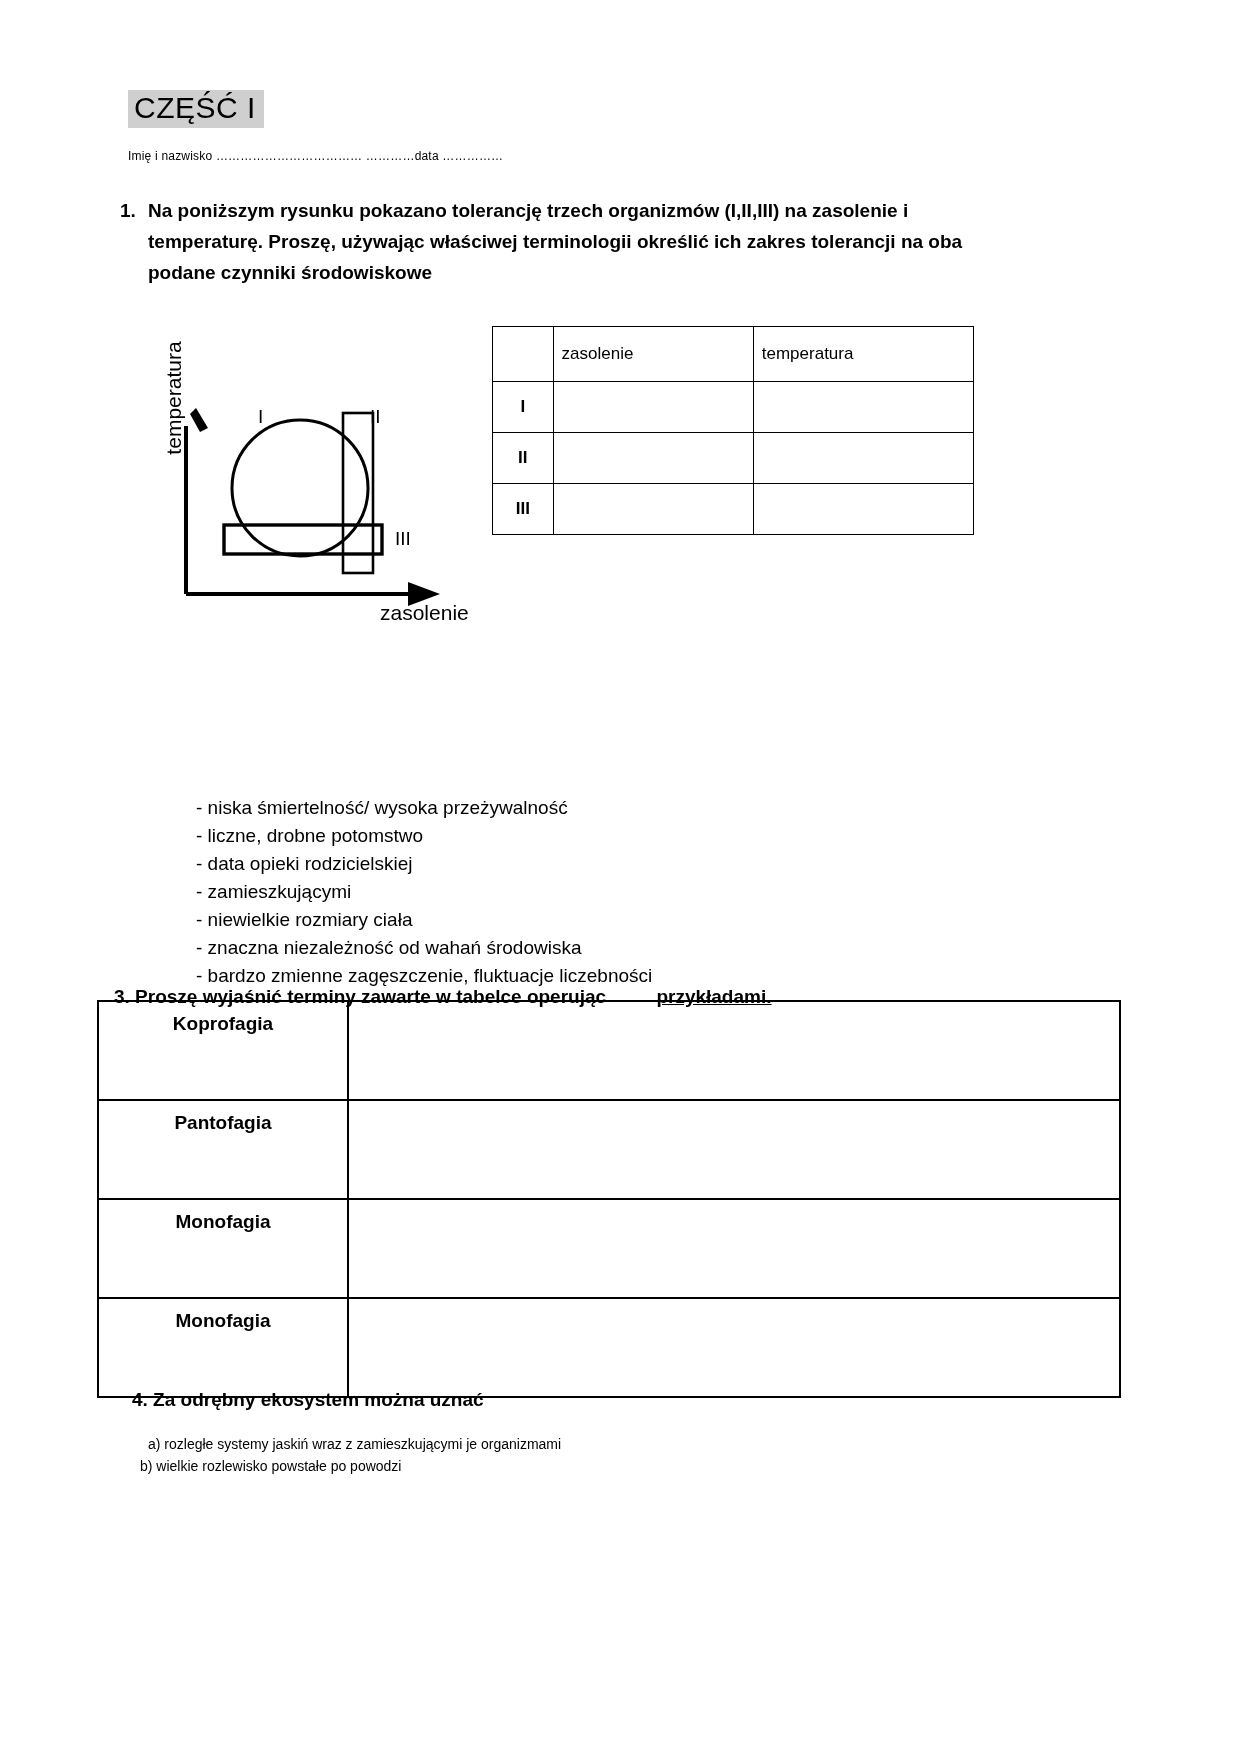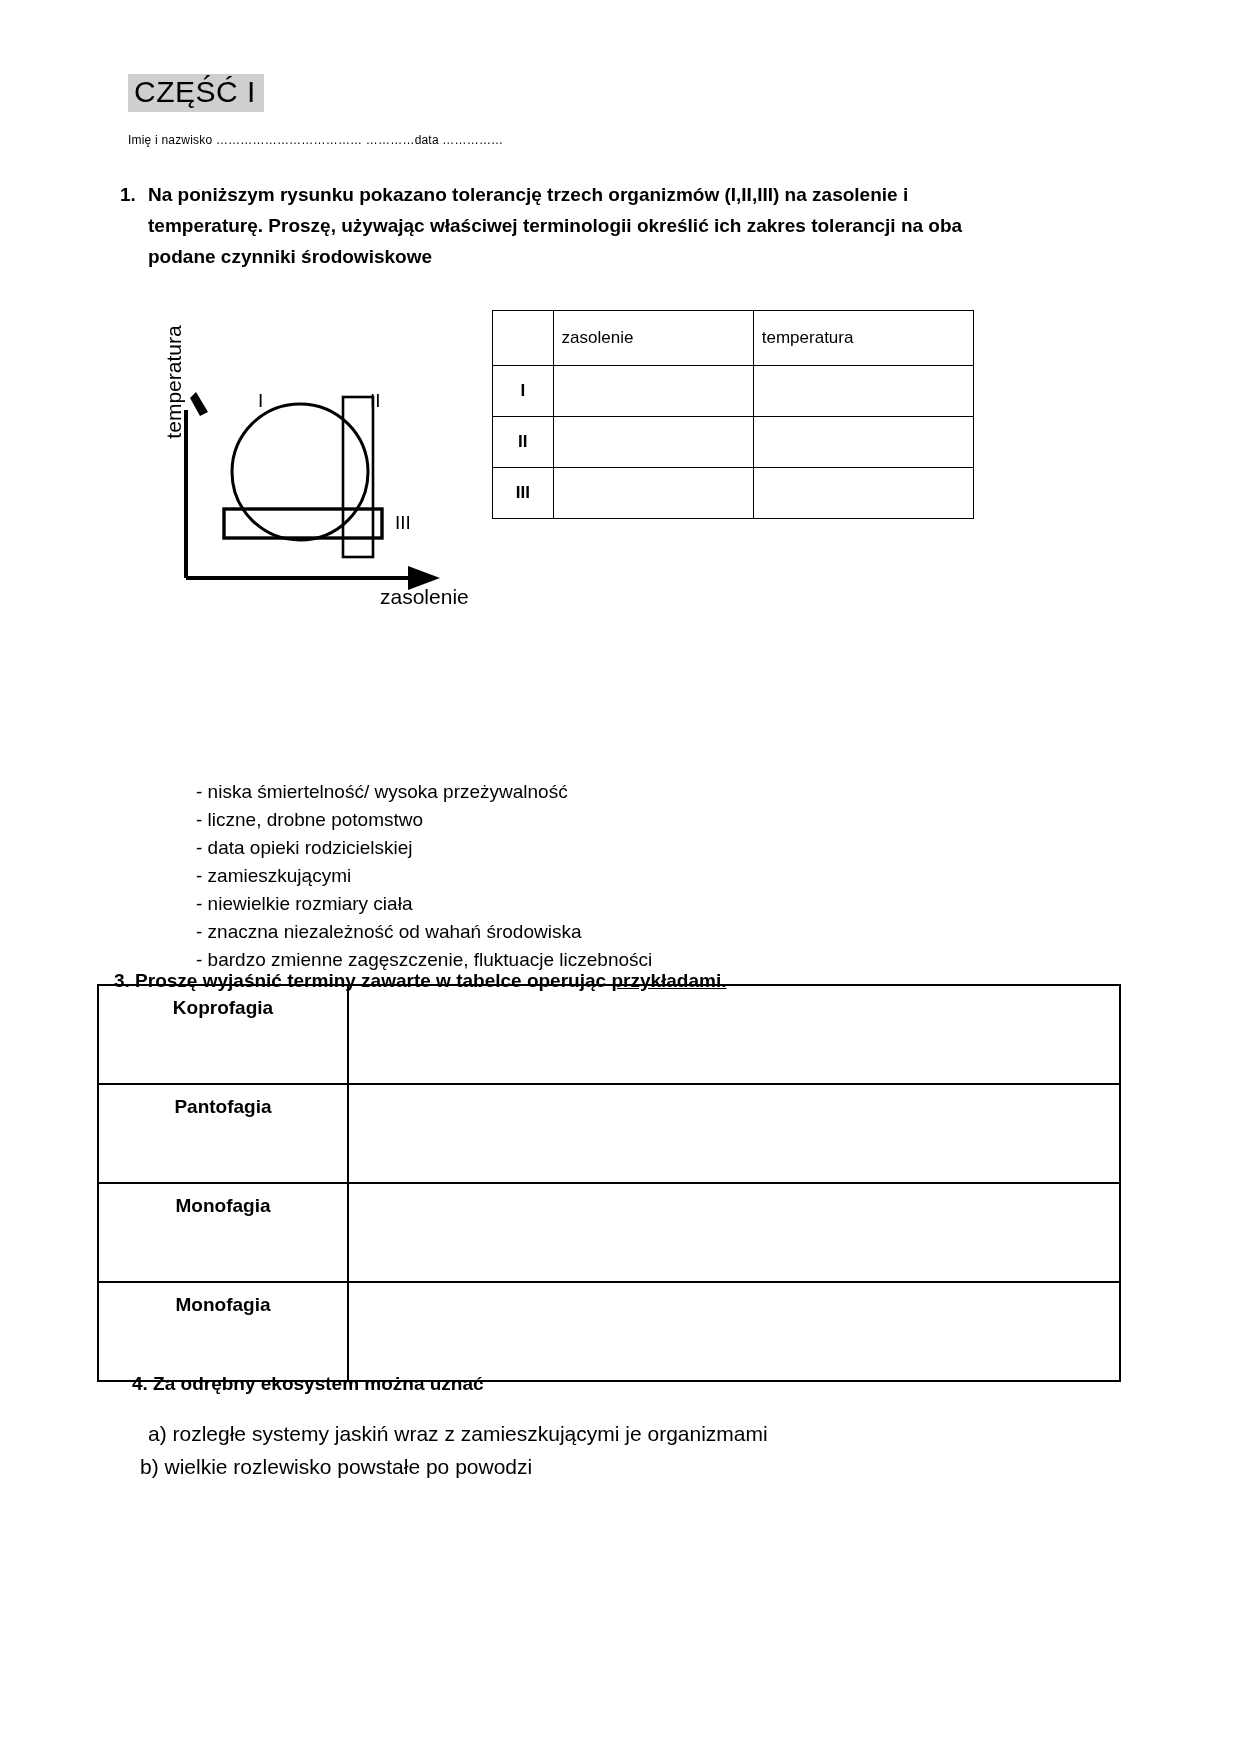--- a/index.html
+++ b/index.html
@@ -11,21 +11,21 @@
     width: 1240px;
     height: 1754px;
     position: relative;
     font-family: "Liberation Sans", sans-serif;
     color: #000000;
     overflow: hidden;
   }
 
   .page {
     position: absolute;
-    left: 0; top: 0;
+    left: 0; top: 16px;
     width: 1240px;
     height: 1481px;
     background: #fff;
   }
 
   
   .part-title {
     position: absolute;
     left: 128px;
     top: 74px;
@@ -152,21 +152,21 @@
 
   
   .q3 {
     position: absolute;
     left: 114px;
     top: 970px;
     font-size: 19px;
     font-weight: bold;
     white-space: nowrap;
   }
-  .q3 .u { text-decoration: underline; }
+  .q3 .u { text-decoration: underline; margin-left: 45px; }
 
   
   .table2 {
     position: absolute;
     left: 97px;
     top: 984px;
     width: 1024px;
     border-collapse: collapse;
   }
   .table2 td {
@@ -192,21 +192,21 @@
     left: 132px;
     top: 1373px;
     font-size: 19px;
     font-weight: bold;
     white-space: nowrap;
   }
   .answers {
     position: absolute;
     left: 140px;
     top: 1418px;
-    font-size: 21px;
+    font-size: 14px;
     line-height: 1.55;
   }
   .answers div { white-space: nowrap; }
   .answers .a-a { margin-left: 8px; }
 </style>
 </head>
 <body>
 
 <div class="page">
 

